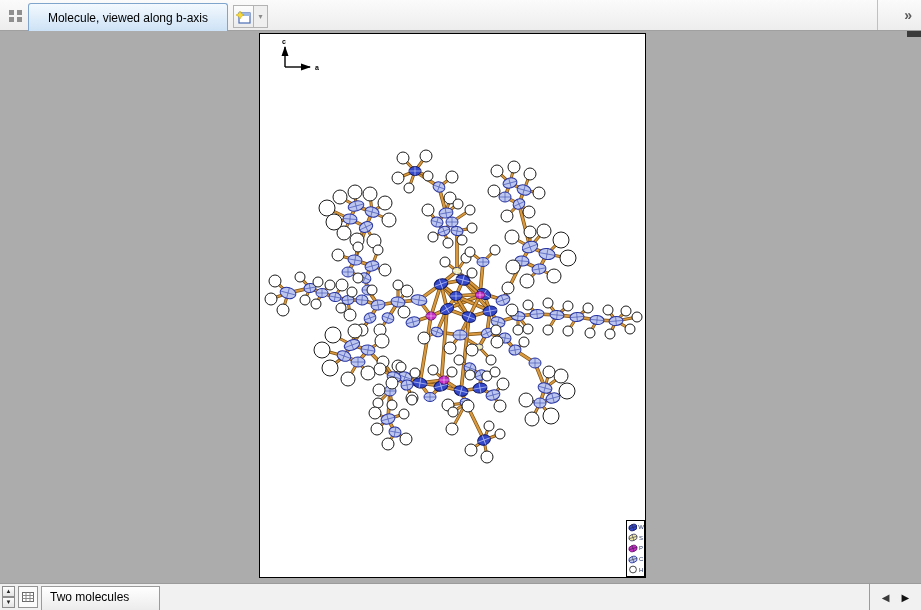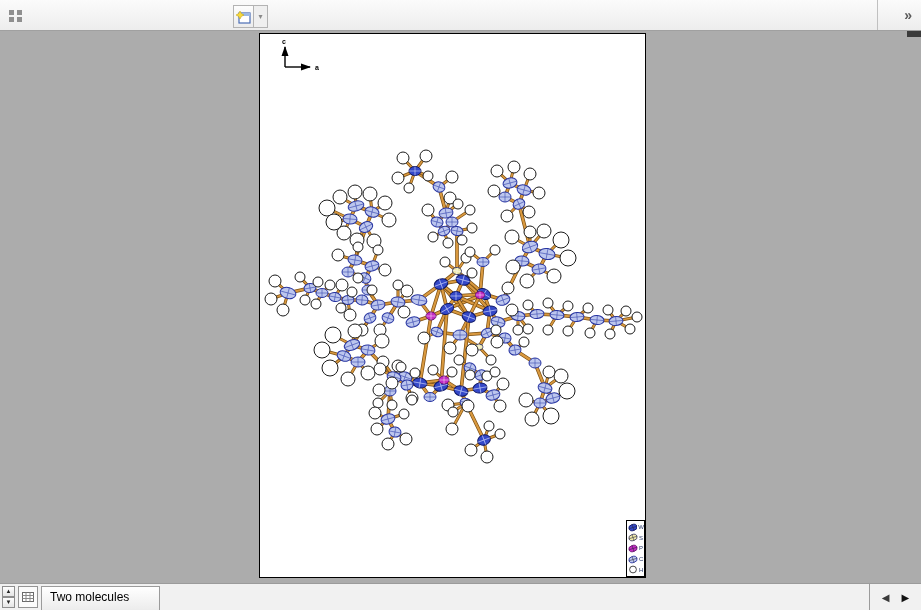--- a/index.html
+++ b/index.html
@@ -50,20 +50,23 @@
 <div>
 
   <div class="topbar">
     <div class="tablist-btn">
       <svg width="13" height="12">
         <rect x="0" y="0" width="5" height="5" fill="#8f8f8f"></rect>
           <rect x="8" y="0" width="5" height="5" fill="#8f8f8f"></rect>
         <rect x="0" y="7" width="5" height="5" fill="#8f8f8f"></rect>
           <rect x="8" y="7" width="5" height="5" fill="#8f8f8f"></rect>
       </svg>
+    </div>
+    <div class="tab">
+      <span>Molecule, viewed along b-axis</span>
     </div>
     <div class="split">
       <span class="ic">
         <svg width="15" height="14">
           <rect x="3" y="3" width="11" height="10" fill="#ffffff" stroke="#4a6db5" stroke-width="1.2"></rect>
           <rect x="3" y="3" width="11" height="3" fill="#9db9e3"></rect>
           <path d="M4 1 L5.4 3.6 L8 5 L5.4 6.4 L4 9 L2.6 6.4 L0 5 L2.6 3.6 Z" fill="#f7d93c" stroke="#b89b16" stroke-width="0.5"></path>
         </svg>
       </span>
       <span class="ar">

